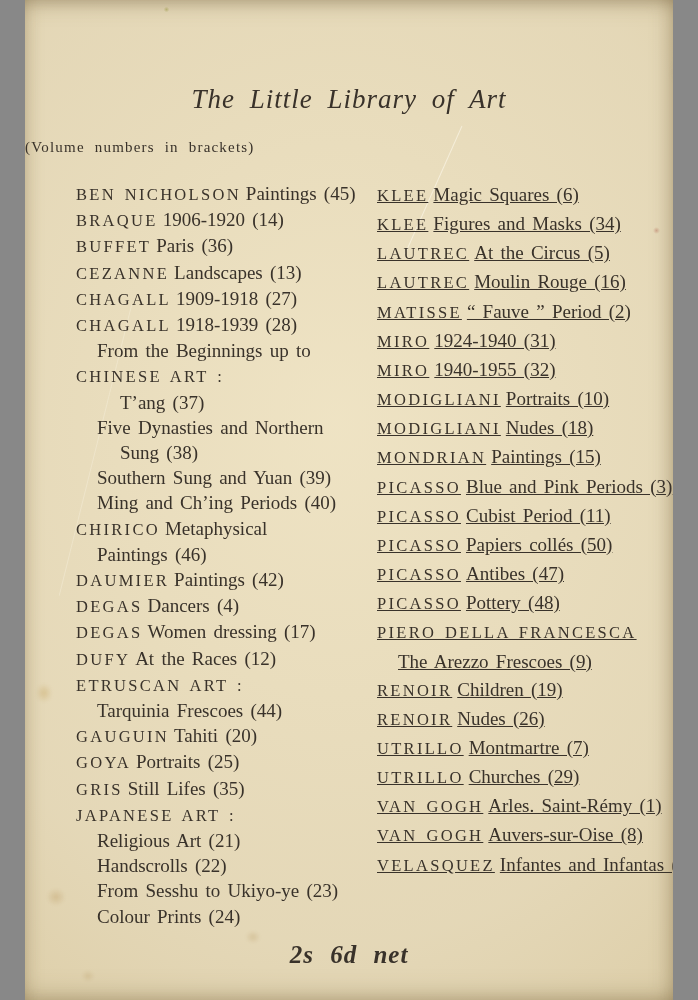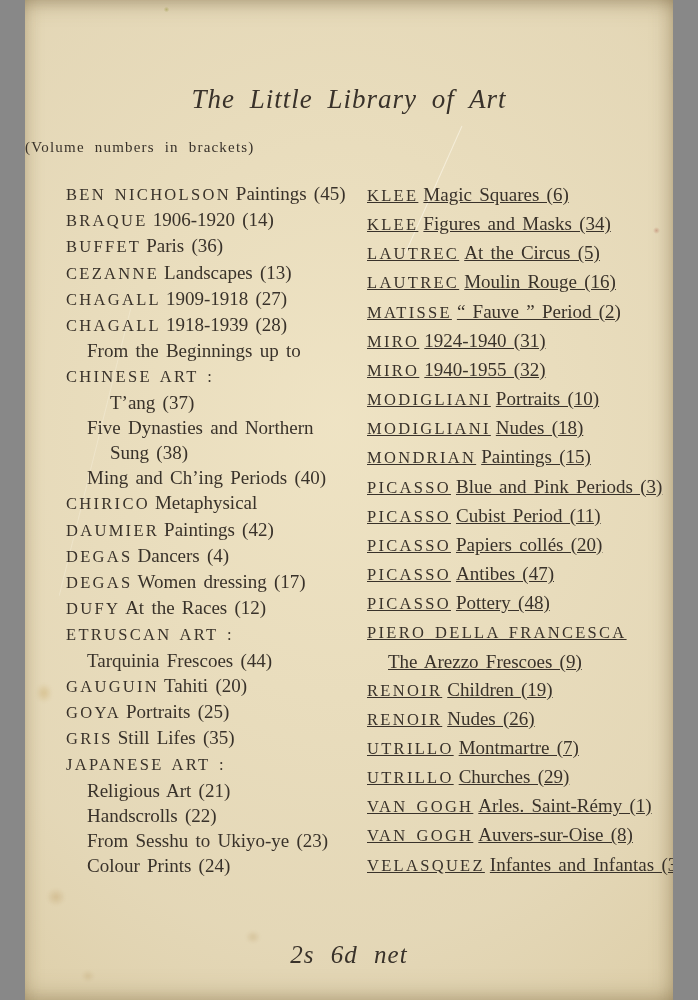--- a/index.html
+++ b/index.html
@@ -75,21 +75,21 @@
   }
   .subtitle{
     position:absolute;top:139px;left:0;width:100%;
     text-align:left;
     font-size:15px;
     letter-spacing:1.2px;
     word-spacing:5px;
     color:var(--ink);
   }
   .columns{
-    position:absolute;left:41px;top:181px;right:16px;
+    position:absolute;left:51px;top:181px;right:16px;
     display:flex;
     color:var(--ink);
   }
   .col{font-size:19px;word-spacing:2.5px;}
   .col.left{width:301px;flex:0 0 301px;}
   .col.left .line{line-height:25.2px;}
   .col.right{flex:1;}
   .col.right .line{line-height:28.15px;text-decoration:underline;}
   .line{white-space:nowrap;}
   .line .caps{
@@ -100,20 +100,21 @@
   .line.ind1{padding-left:21px;}
   .line.ind2{padding-left:44px;}
   .price{
     position:absolute;top:941px;left:0;width:100%;
     text-align:center;
     font-style:italic;
     font-size:25px;
     letter-spacing:1px;
     word-spacing:9px;
     color:var(--ink);
+    font-weight:bold;
   }
 </style>
 </head>
 <body>
 
 <div class="page" style="--ink: #39322a;">
   <div class="stain smudge-tr"></div>
   <div class="stain red-dot"></div>
   <div class="stain yellow-left"></div>
   <div class="stain fox-a"></div>
@@ -132,22 +133,24 @@
         <div class="line"><span class="caps">BRAQUE</span><span class="rest">1906-1920 (14)</span></div>
         <div class="line"><span class="caps">BUFFET</span><span class="rest">Paris (36)</span></div>
         <div class="line"><span class="caps">CEZANNE</span><span class="rest">Landscapes (13)</span></div>
         <div class="line"><span class="caps">CHAGALL</span><span class="rest">1909-1918 (27)</span></div>
         <div class="line"><span class="caps">CHAGALL</span><span class="rest">1918-1939 (28)</span></div>
         <div class="line ind1"><span class="rest">From the Beginnings up to</span></div>
         <div class="line"><span class="caps">CHINESE ART :</span></div>
         <div class="line ind2"><span class="rest">T’ang (37)</span></div>
         <div class="line ind1"><span class="rest">Five Dynasties and Northern</span></div>
         <div class="line ind2"><span class="rest">Sung (38)</span></div>
+        <div class="line ind1"><span class="rest">Southern Sung and Yuan (39)</span></div>
         <div class="line ind1"><span class="rest">Ming and Ch’ing Periods (40)</span></div>
         <div class="line"><span class="caps">CHIRICO</span><span class="rest">Metaphysical</span></div>
+        <div class="line ind1"><span class="rest">Paintings (46)</span></div>
         <div class="line"><span class="caps">DAUMIER</span><span class="rest">Paintings (42)</span></div>
         <div class="line"><span class="caps">DEGAS</span><span class="rest">Dancers (4)</span></div>
         <div class="line"><span class="caps">DEGAS</span><span class="rest">Women dressing (17)</span></div>
         <div class="line"><span class="caps">DUFY</span><span class="rest">At the Races (12)</span></div>
         <div class="line"><span class="caps">ETRUSCAN ART :</span></div>
         <div class="line ind1"><span class="rest">Tarquinia Frescoes (44)</span></div>
         <div class="line"><span class="caps">GAUGUIN</span><span class="rest">Tahiti (20)</span></div>
         <div class="line"><span class="caps">GOYA</span><span class="rest">Portraits (25)</span></div>
         <div class="line"><span class="caps">GRIS</span><span class="rest">Still Lifes (35)</span></div>
         <div class="line"><span class="caps">JAPANESE ART :</span></div>
@@ -162,21 +165,21 @@
         <div class="line"><span class="caps">LAUTREC</span><span class="rest">At the Circus (5)</span></div>
         <div class="line"><span class="caps">LAUTREC</span><span class="rest">Moulin Rouge (16)</span></div>
         <div class="line"><span class="caps">MATISSE</span><span class="rest">“ Fauve ” Period (2)</span></div>
         <div class="line"><span class="caps">MIRO</span><span class="rest">1924-1940 (31)</span></div>
         <div class="line"><span class="caps">MIRO</span><span class="rest">1940-1955 (32)</span></div>
         <div class="line"><span class="caps">MODIGLIANI</span><span class="rest">Portraits (10)</span></div>
         <div class="line"><span class="caps">MODIGLIANI</span><span class="rest">Nudes (18)</span></div>
         <div class="line"><span class="caps">MONDRIAN</span><span class="rest">Paintings (15)</span></div>
         <div class="line"><span class="caps">PICASSO</span><span class="rest">Blue and Pink Periods (3)</span></div>
         <div class="line"><span class="caps">PICASSO</span><span class="rest">Cubist Period (11)</span></div>
-        <div class="line"><span class="caps">PICASSO</span><span class="rest">Papiers collés (20)</span></div>
+        <div class="line"><span class="caps">PICASSO</span><span class="rest">Papiers collés (50)</span></div>
         <div class="line"><span class="caps">PICASSO</span><span class="rest">Antibes (47)</span></div>
         <div class="line"><span class="caps">PICASSO</span><span class="rest">Pottery (48)</span></div>
         <div class="line"><span class="caps">PIERO DELLA FRANCESCA</span></div>
         <div class="line ind1"><span class="rest">The Arezzo Frescoes (9)</span></div>
         <div class="line"><span class="caps">RENOIR</span><span class="rest">Children (19)</span></div>
         <div class="line"><span class="caps">RENOIR</span><span class="rest">Nudes (26)</span></div>
         <div class="line"><span class="caps">UTRILLO</span><span class="rest">Montmartre (7)</span></div>
         <div class="line"><span class="caps">UTRILLO</span><span class="rest">Churches (29)</span></div>
         <div class="line"><span class="caps">VAN GOGH</span><span class="rest">Arles. Saint-Rémy (1)</span></div>
         <div class="line"><span class="caps">VAN GOGH</span><span class="rest">Auvers-sur-Oise (8)</span></div>

